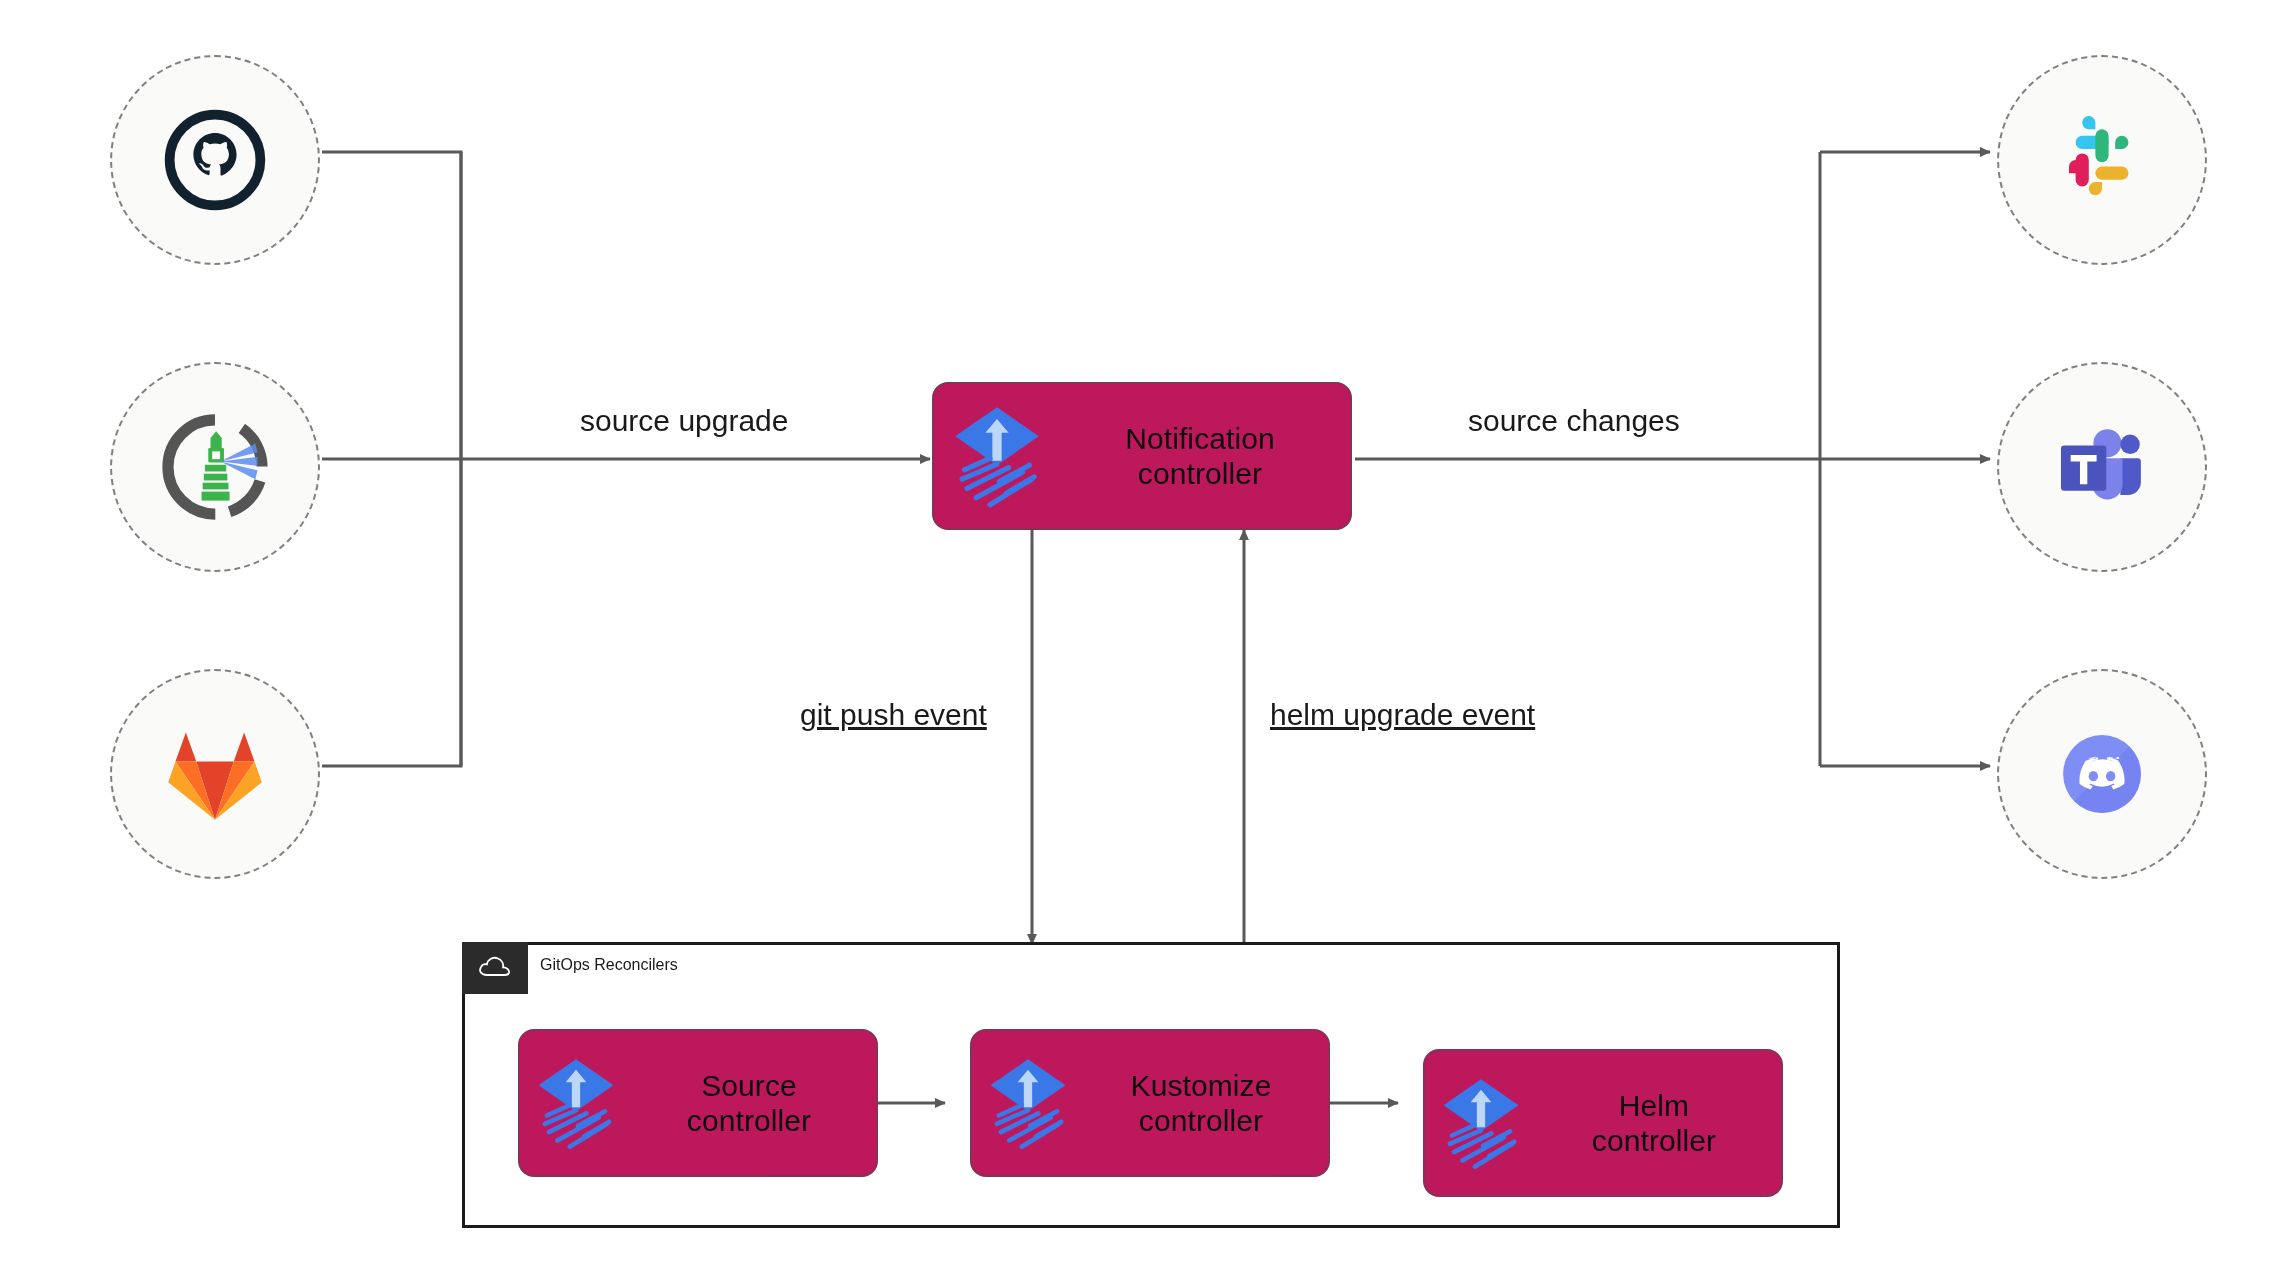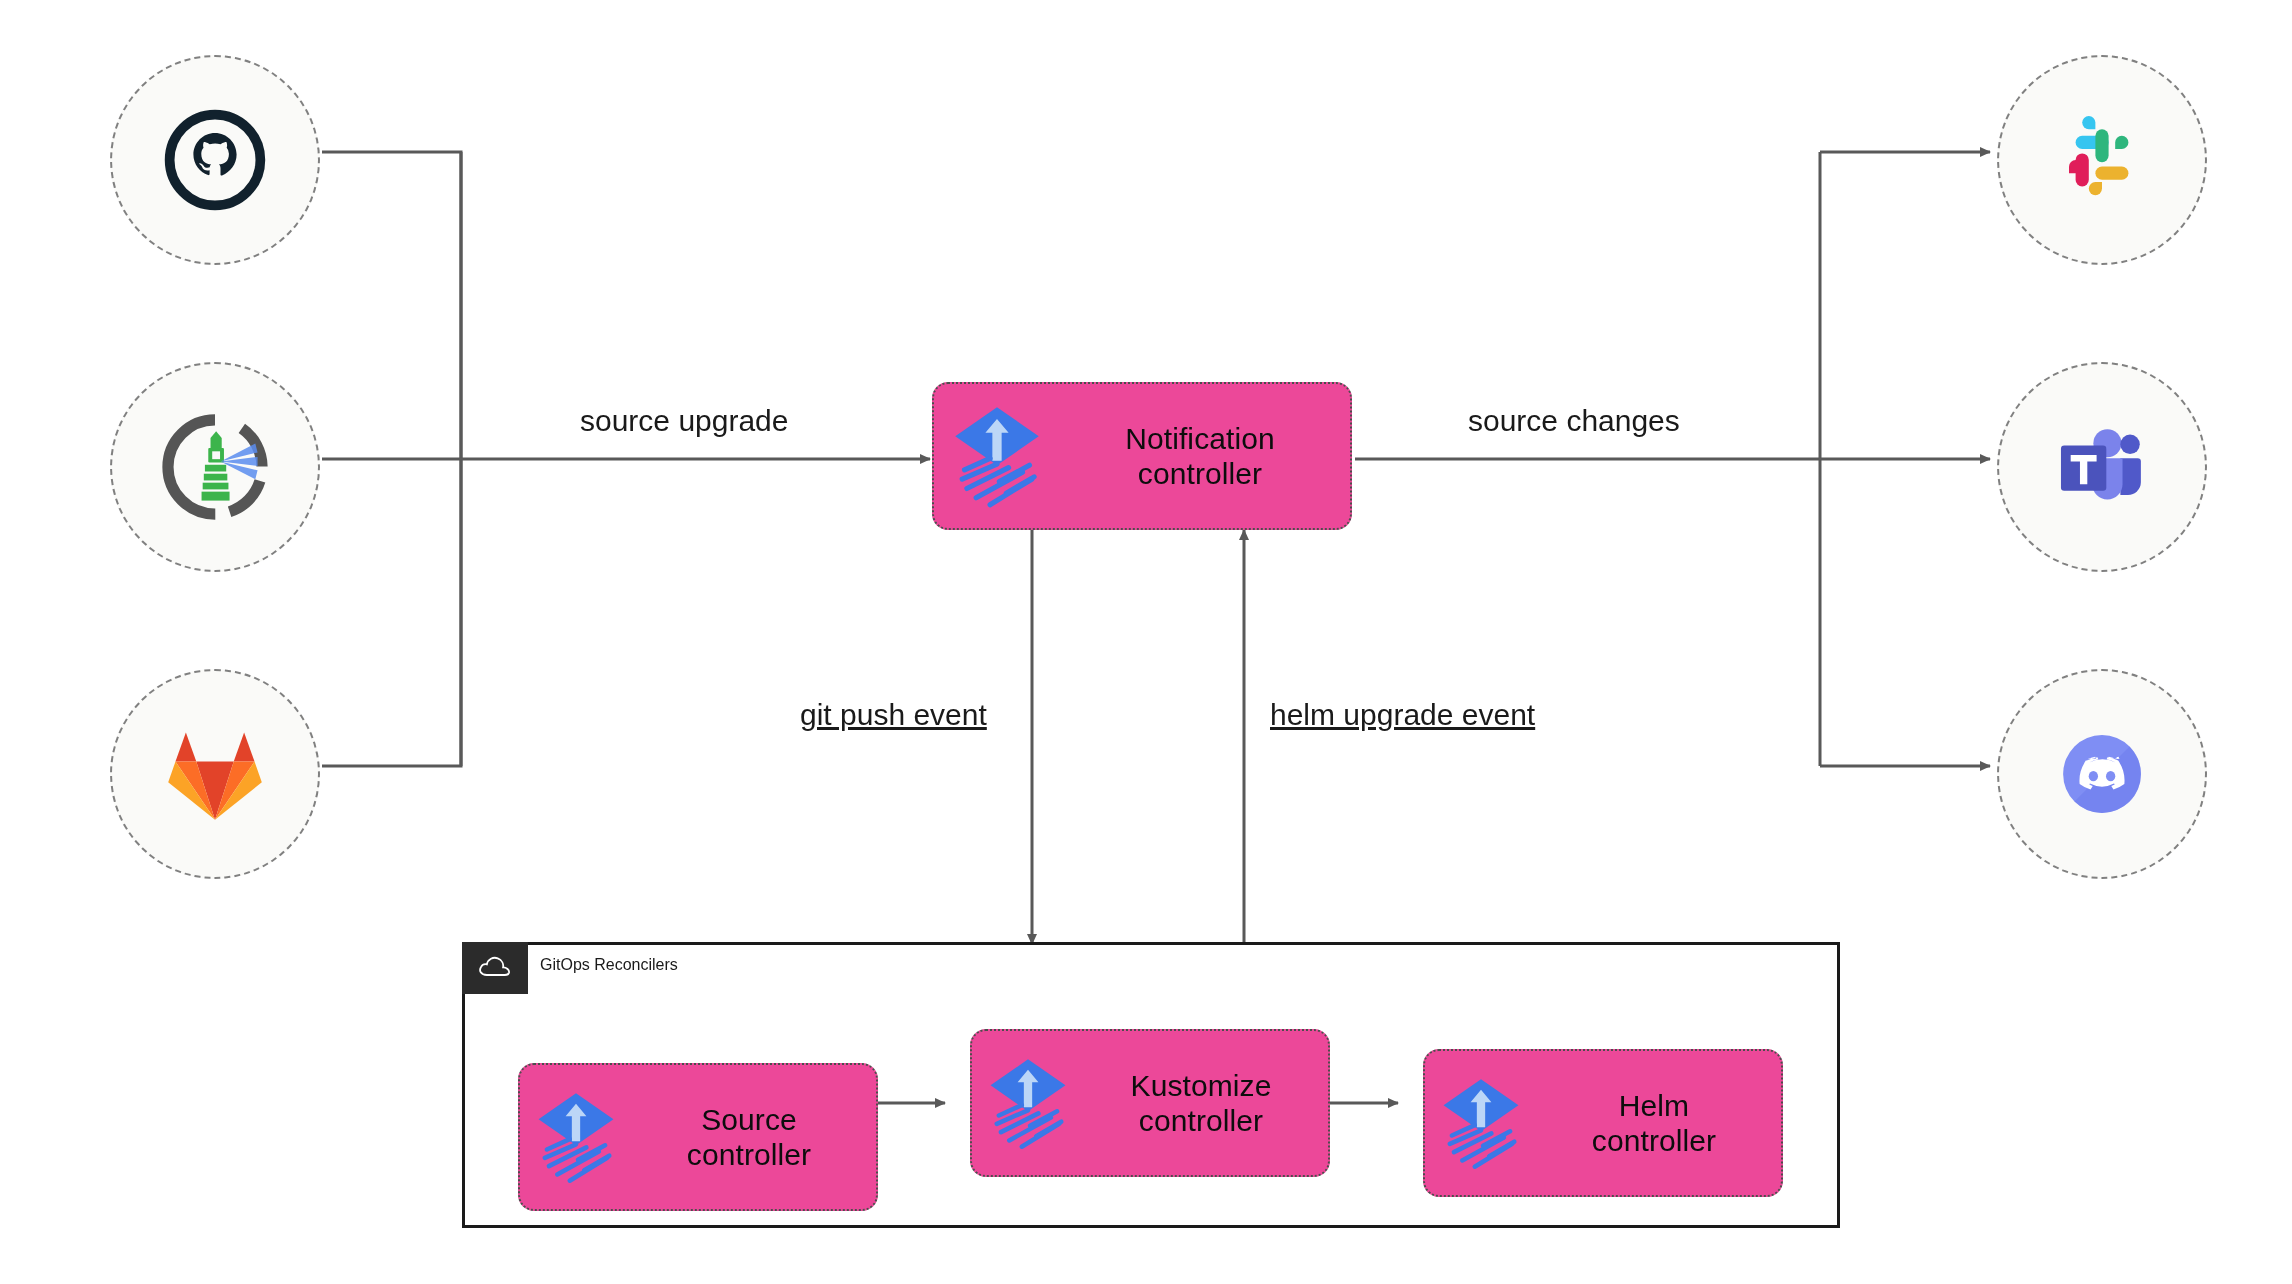--- a/index.html
+++ b/index.html
@@ -12,21 +12,21 @@
     border-radius:50%;
     background:#fafaf8;
     border:2px dashed #808080;
     display:flex;align-items:center;justify-content:center;
     box-sizing:border-box;
   }
   .node-circle svg{display:block;}
 
   .ctrl-box{
     position:absolute;
-    background:#ec4899;
+    background:#be185d;
     border:2px dotted #4d4d4d;
     border-radius:16px;
     box-sizing:border-box;
     display:flex;align-items:center;justify-content:flex-start;
   }
   .ctrl-icon{flex:0 0 auto;display:flex;align-items:center;justify-content:center;}
   .ctrl-label{
     flex:1 1 auto;text-align:center;color:#0d0d0d;
     font-size:30px;line-height:1.18;letter-spacing:.1px;
     white-space:pre-line;padding-right:10px;
@@ -203,21 +203,21 @@
   </div>
   <div class="group-tab" style="left:462px;top:942px;width:66px;height:52px;">
     <span>
       <svg width="36" height="26" viewBox="0 0 40 28">
         <path d="M11 24 C4 24 2 19 4.5 15 C6 12.4 9 11.6 11 12.2 C12 6.5 18 3.5 23 5.5 C28 7.4 29.6 12 29 15.6 C33 15.6 36 18.5 35.6 21.2 C35.2 23.2 33 24 31 24 Z" fill="none" stroke="#ffffff" stroke-width="2"></path>
       </svg>
     </span>
   </div>
   <div class="group-title" style="left:540px;top:956px;">GitOps Reconcilers</div>
 
-  <div class="ctrl-box" style="left:518px;top:1063px;width:360px;height:148px;">
+  <div class="ctrl-box" style="left:518px;top:1029px;width:360px;height:148px;">
     <span class="ctrl-icon" style="width:112px;height:112px;">
       <svg width="104" height="104" viewBox="0 0 100 100">
         <path d="M50 8 L86 33 L50 58 L14 33 Z" fill="#3b78e7"></path>
         <path d="M50 18 L60 30 H54 V54 H46 V30 H40 Z" fill="#bcd6f7"></path>
         <g fill="none" stroke="#3b78e7" stroke-width="4.4" stroke-linecap="round">
           <path d="M22 62 L44 52"></path>
           <path d="M20 70 L50 57"></path>
           <path d="M24 78 L60 60"></path>
           <path d="M32 86 L72 64"></path>
           <path d="M44 92 L80 70"></path>

